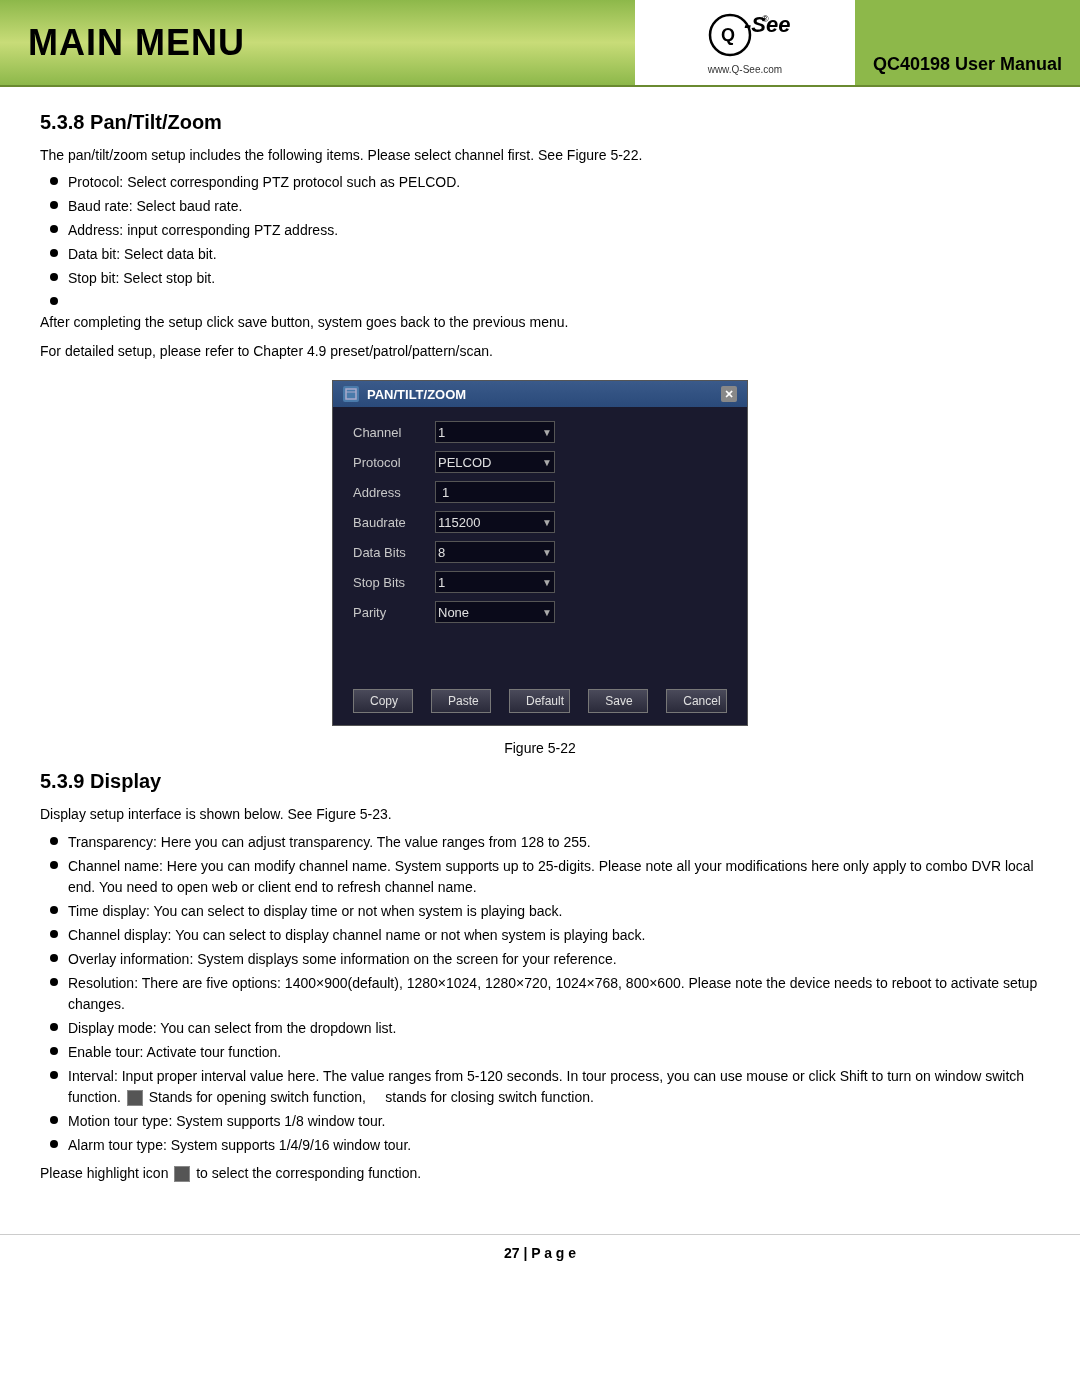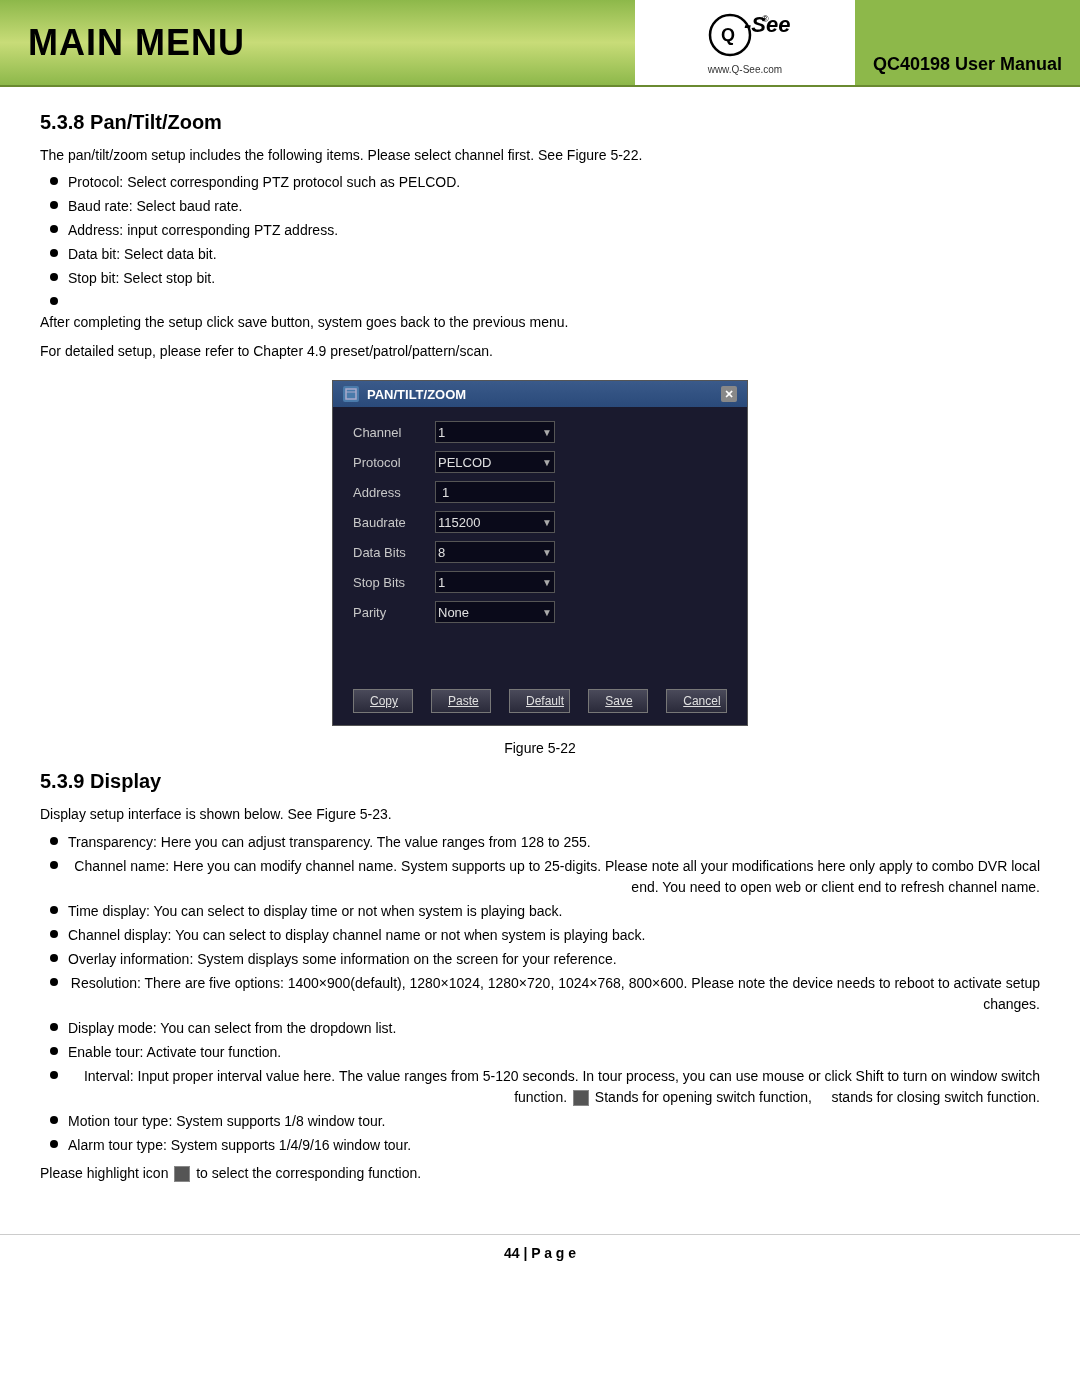--- a/index.html
+++ b/index.html
@@ -80,21 +80,20 @@
     .body-text {
       font-size: 14px;
       line-height: 1.6;
       margin-bottom: 6px;
     }
 
     
     .bullet-list {
       list-style: none;
       margin: 6px 0 6px 10px;
-      text-align: right;
     }
     .bullet-list li {
       display: flex;
       align-items: flex-start;
       margin-bottom: 3px;
       font-size: 14px;
       line-height: 1.5;
     }
     .bullet-dot {
       width: 8px;
@@ -192,21 +191,20 @@
     .dialog-select-arrow {
       color: #aaa;
       font-size: 10px;
       margin-left: 4px;
     }
     .dialog-footer {
       display: flex;
       justify-content: space-between;
       gap: 18px;
       padding: 8px 20px 12px 20px;
-      text-decoration: underline;
     }
     .dialog-btn {
       background: linear-gradient(to bottom, #4a4a5a, #2a2a3a);
       border: 1px solid #777;
       color: #e0e0e0;
       padding: 4px 16px;
       font-size: 12px;
       cursor: pointer;
       min-width: 60px;
       text-align: center;
@@ -433,14 +431,14 @@
 
   <p class="body-text">
     <span>Please highlight icon</span>
     <span class="inline-icon"></span>
     <span>to select the corresponding function.</span>
   </p>
 
 </div>
 
 <div class="footer">
-  <span class="footer-bold">44 | P a g e</span>
+  <span class="footer-bold">27 | P a g e</span>
 </div>
 
 </body></html>

